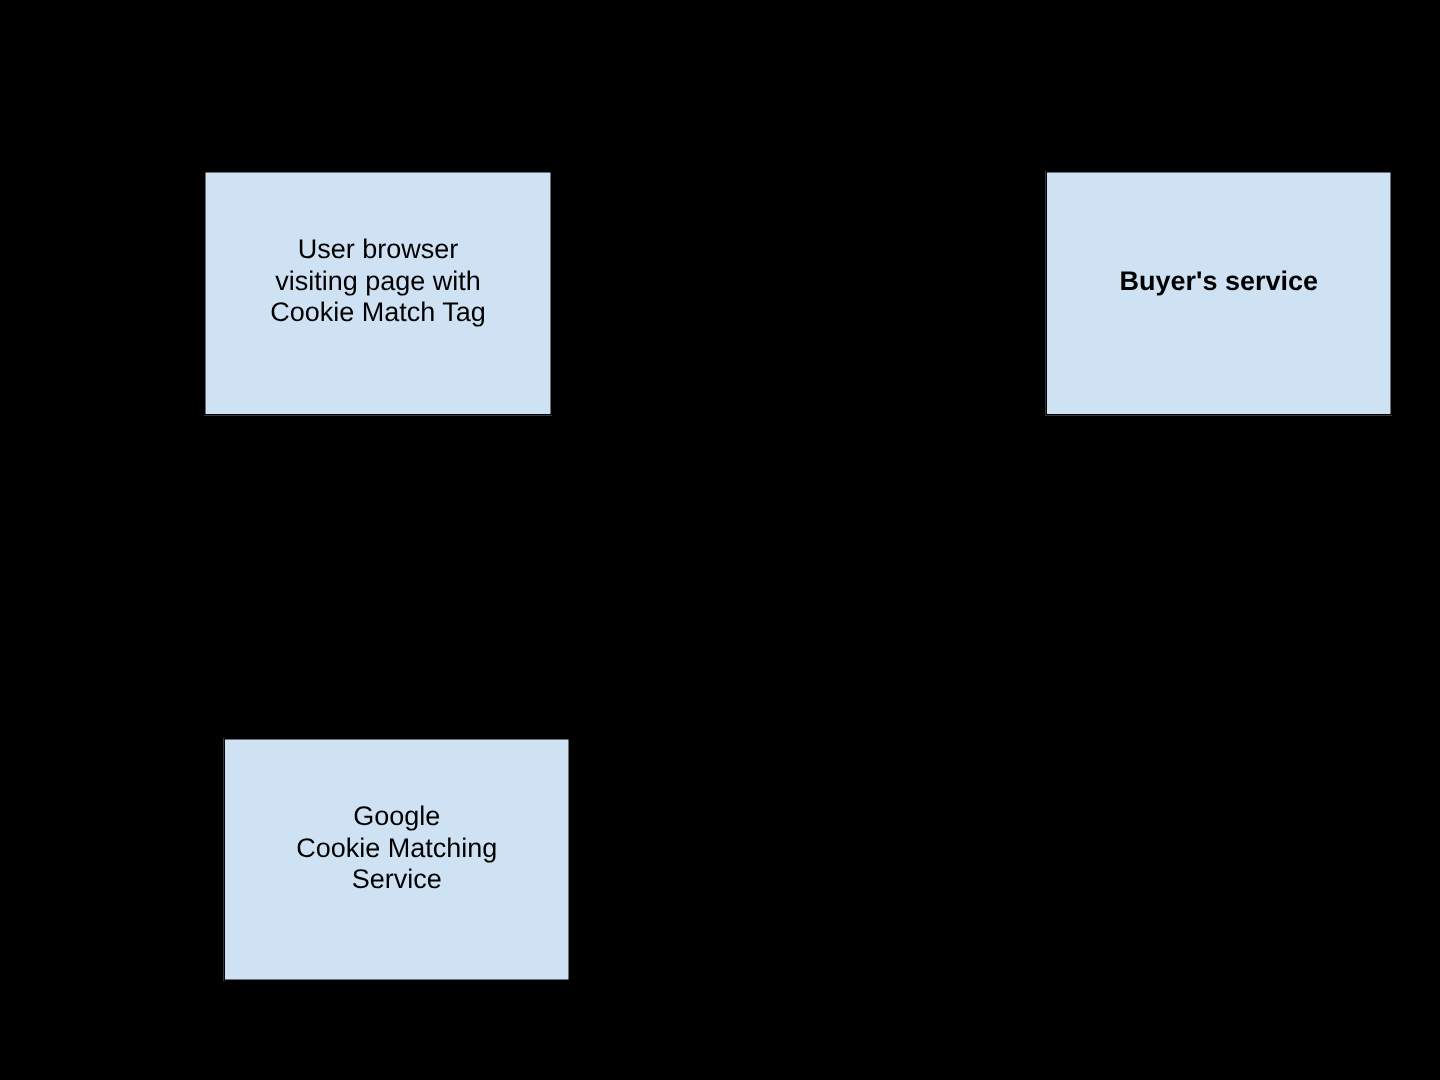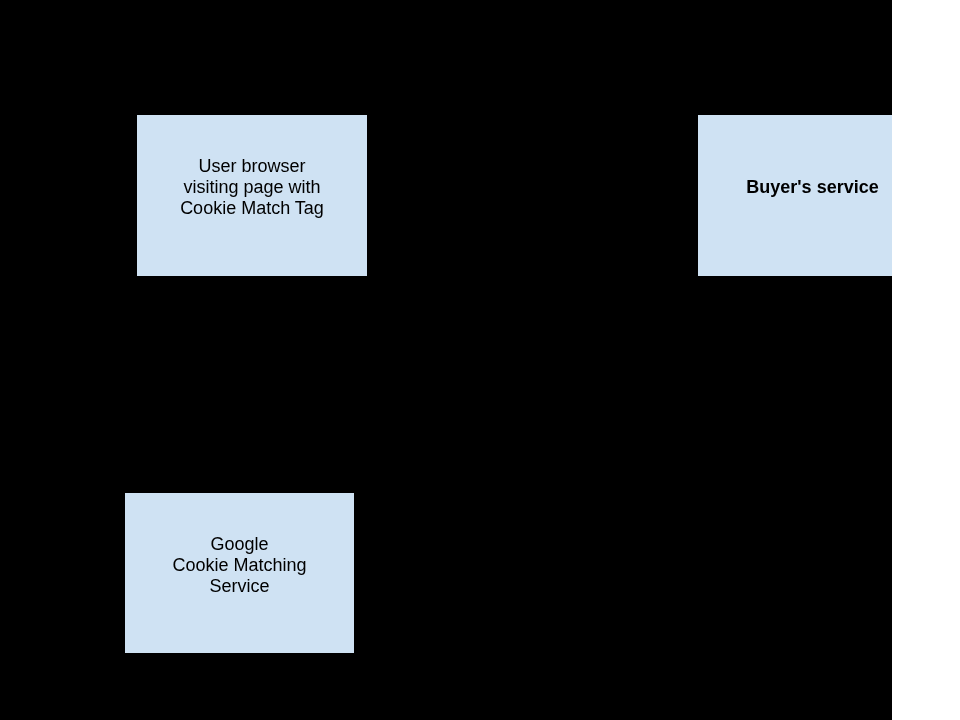--- a/index.html
+++ b/index.html
@@ -1,21 +1,21 @@
 <!DOCTYPE html>
 <html style="--background: #000000; --node-fill: #cfe2f3; --node-border: #000000; --node-text: #000000;"><head>
 <meta charset="utf-8">
 <style>
   html, body {
     margin: 0;
     padding: 0;
   }
   .canvas {
     position: relative;
-    width: 892px;
+    width: 960px;
     height: 720px;
     background: var(--background, #000000);
     overflow: hidden;
   }
   .node {
     position: absolute;
     box-sizing: border-box;
     background: var(--node-fill, #cfe2f3);
     border: 1px solid var(--node-border, #000000);
     display: flex;
@@ -26,21 +26,21 @@
     font-size: 18px;
     line-height: 21px;
     color: var(--node-text, #000000);
   }
   .node-label {
     white-space: pre-line;
     transform: translateY(-8px);
   }
   .node-user   { left: 136px; top: 114px; width: 232px; height: 163px; }
   .node-buyer  { left: 697px; top: 114px; width: 231px; height: 163px; font-weight: bold; }
-  .node-google { left: 124px; top: 492px; width: 231px; height: 162px; }
+  .node-google { left: 149px; top: 492px; width: 231px; height: 162px; }
 </style>
 </head>
 <body>
 
 <div class="canvas">
 
   <div class="node node-user">
     <span class="node-label">User browser
 visiting page with
 Cookie Match Tag</span>

